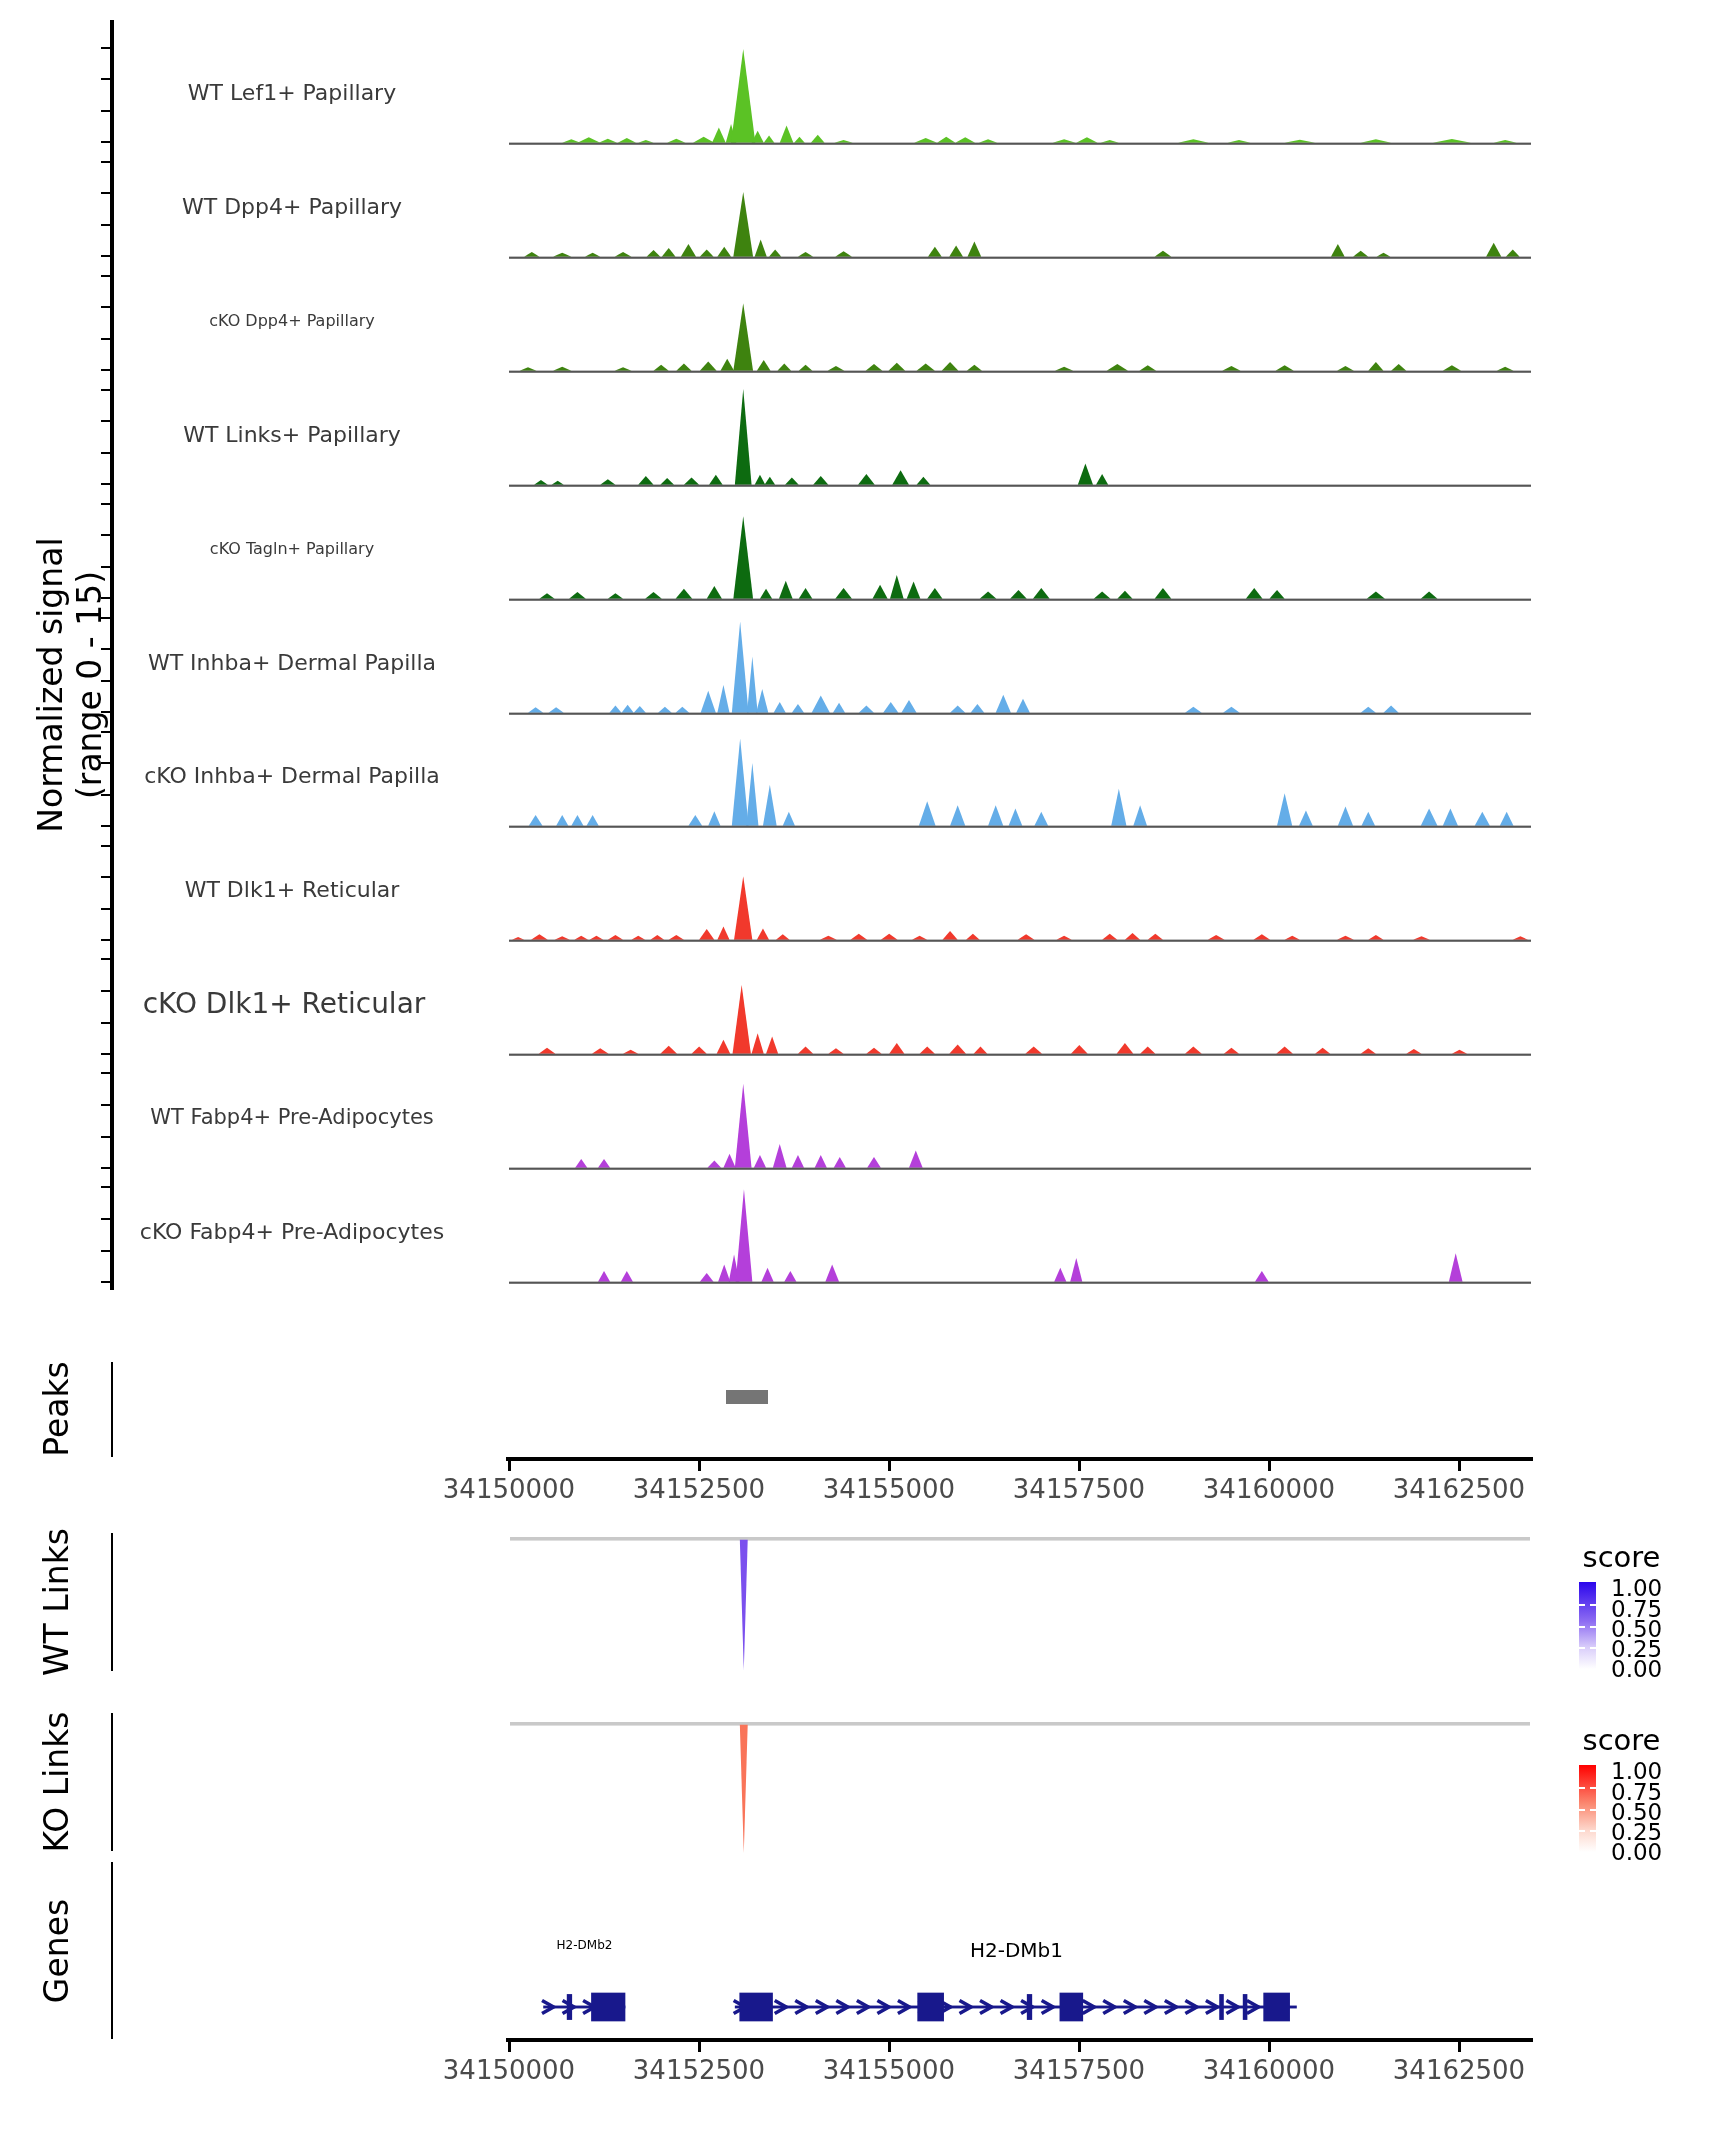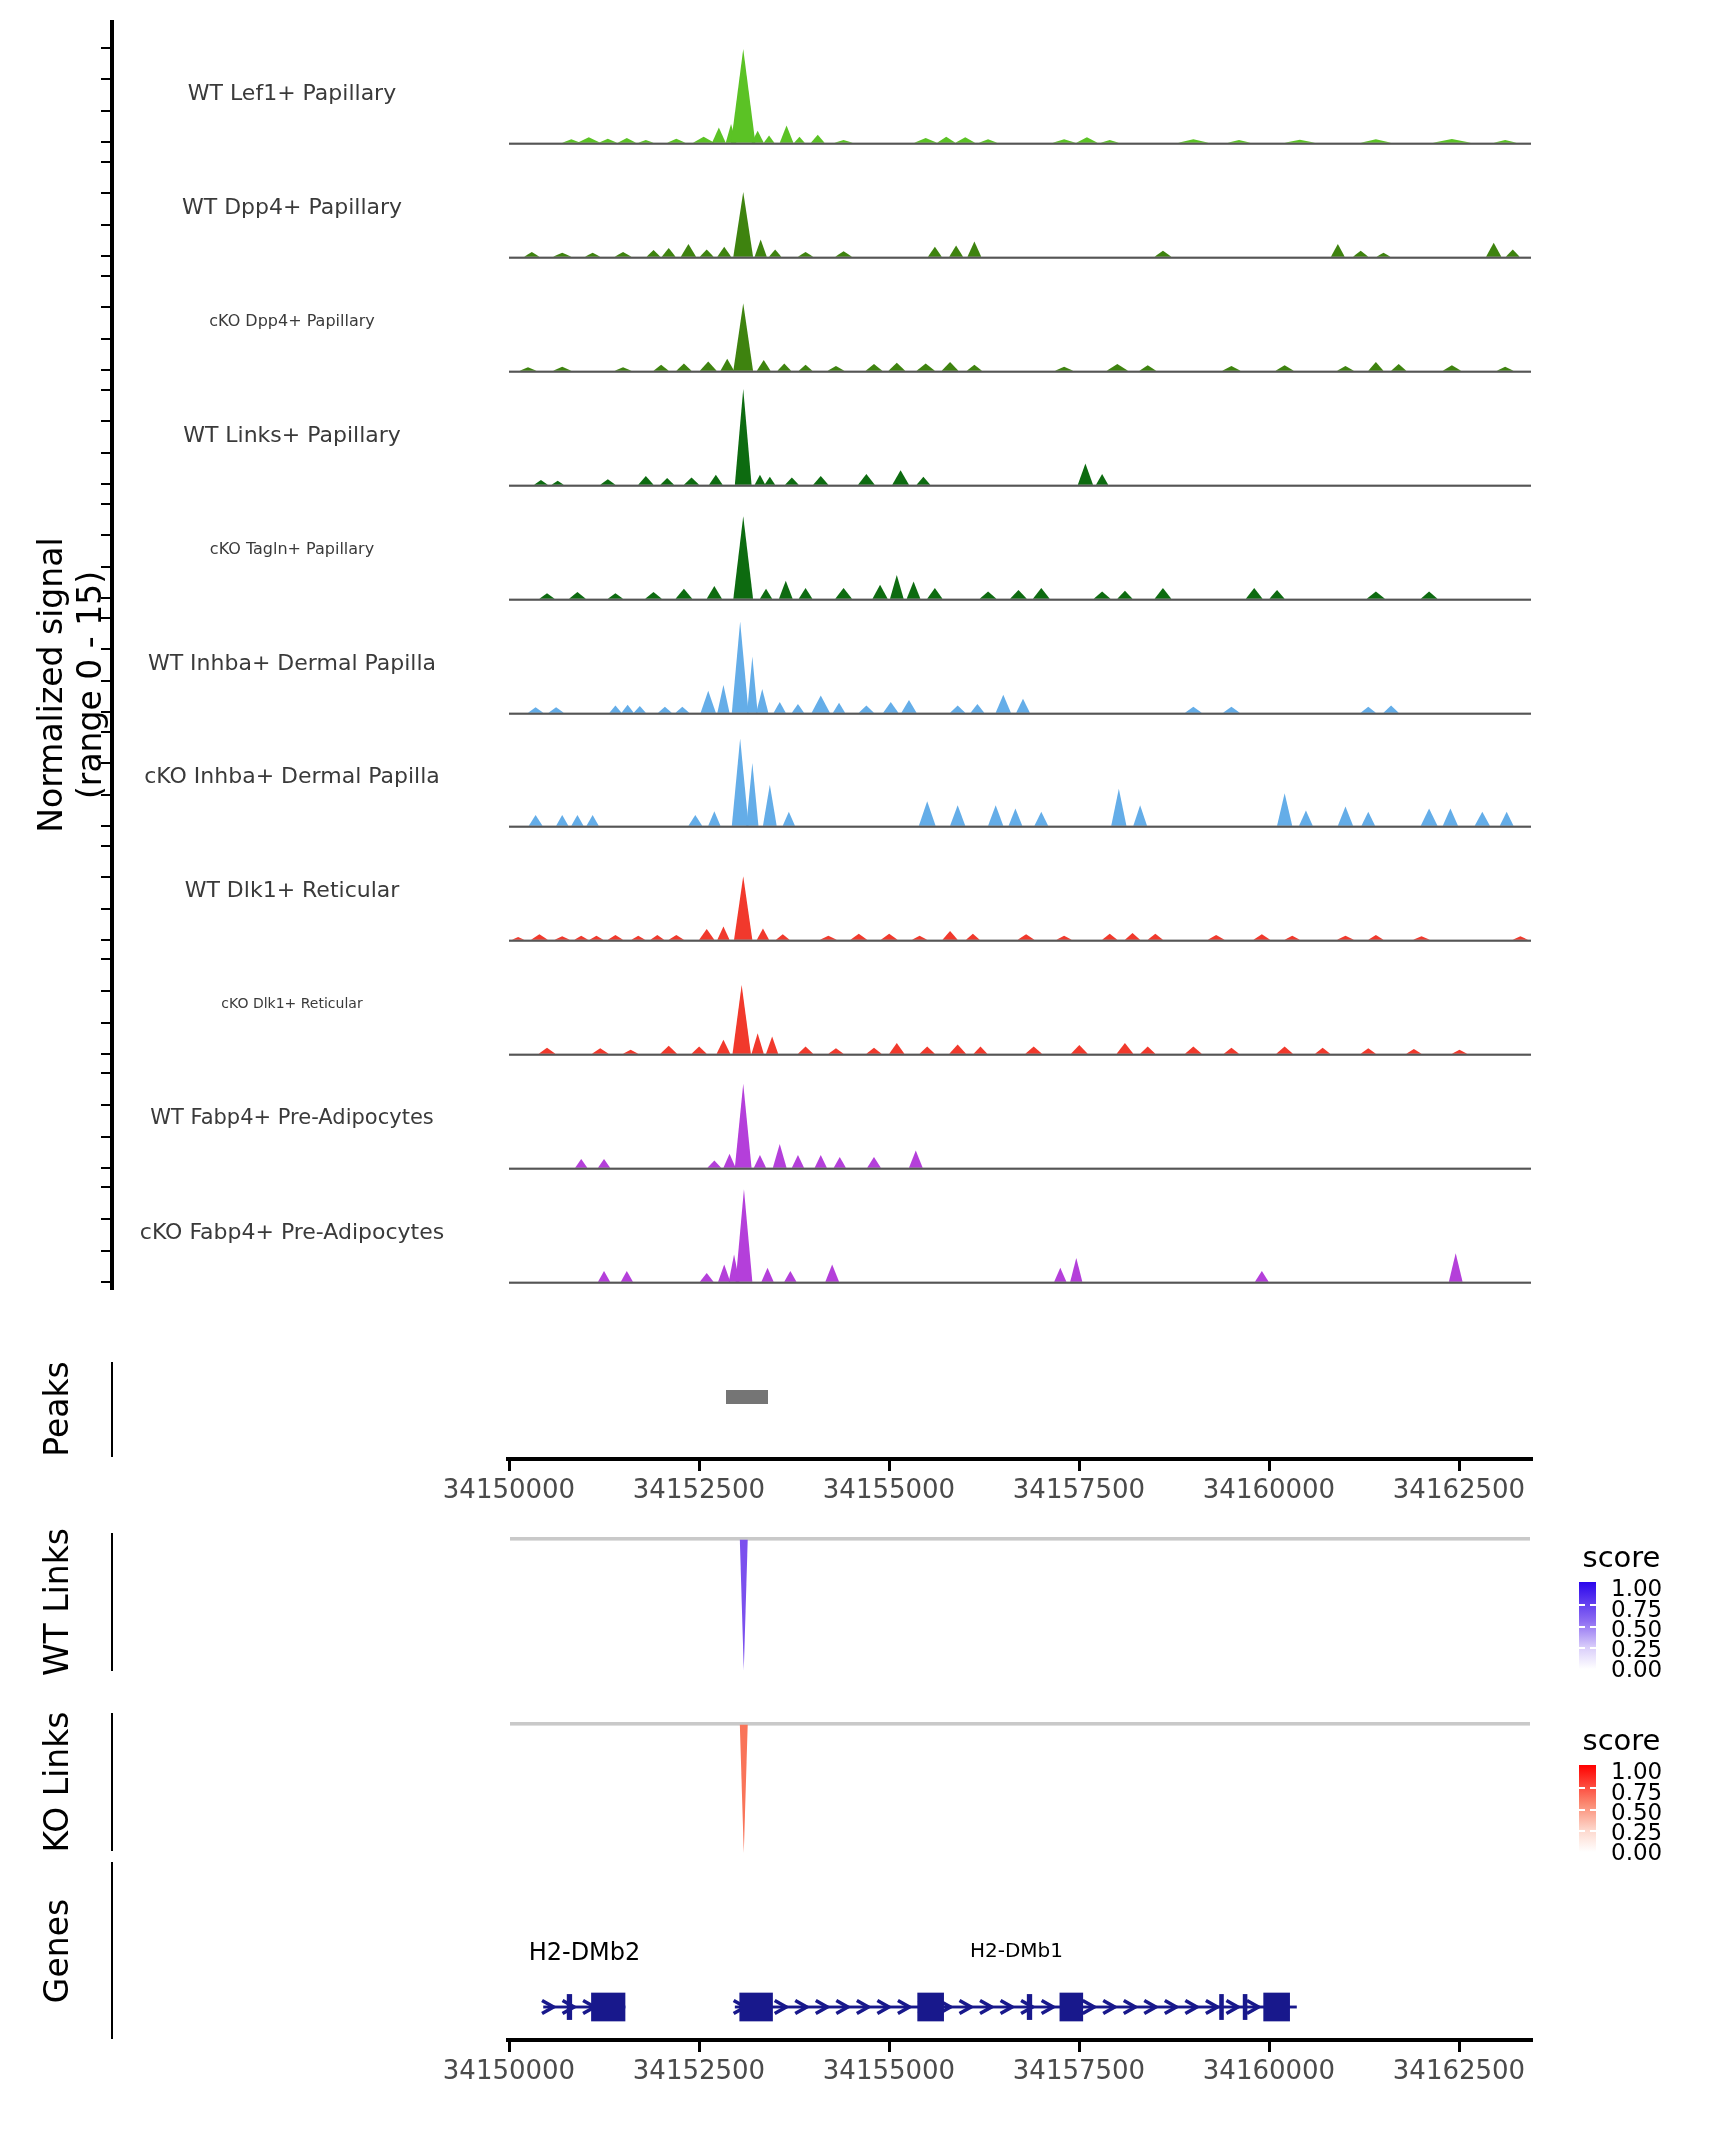--- a/index.html
+++ b/index.html
@@ -309,21 +309,21 @@
         <polygon points="890.6,140 901.2,131.7 911.8,140" fill="#f1392c"></polygon>
         <polygon points="974.4,140 986.0,133.6 997.7,140" fill="#f1392c"></polygon>
         <polygon points="1038.0,140 1049.7,132.6 1061.3,140" fill="#f1392c"></polygon>
         <polygon points="1081.5,140 1092.1,134.5 1102.7,140" fill="#f1392c"></polygon>
         <polygon points="1154.6,140 1166.3,134.5 1178.0,140" fill="#f1392c"></polygon>
         <polygon points="1198.1,140 1208.7,133.6 1219.3,140" fill="#f1392c"></polygon>
         <polygon points="1260.7,140 1272.3,135.4 1284.0,140" fill="#f1392c"></polygon>
         <polygon points="1399.6,140 1410.2,135.4 1420.8,140" fill="#f1392c"></polygon>
         <rect x="0" y="140" width="1425" height="3" fill="#555555"></rect>
       </svg>
-      <div style="position: absolute; left: 86px; top: 953px; width: 412px; height: 100px; display: flex; align-items: center; justify-content: center; font-size: 14px; color: rgb(58, 58, 58);">cKO Dlk1+ Reticular</div>
+      <div style="position: absolute; left: 78px; top: 953px; width: 412px; height: 100px; display: flex; align-items: center; justify-content: center; font-size: 28px; color: rgb(58, 58, 58);">cKO Dlk1+ Reticular</div>
       <svg width="1022" height="103" style="position: absolute; left: 509px; top: 953px;" viewBox="0 0 1425 143">
         <polygon points="41.4,140 53.0,131.7 64.7,140" fill="#f1392c"></polygon>
         <polygon points="115.6,140 127.2,132.6 138.9,140" fill="#f1392c"></polygon>
         <polygon points="159.0,140 169.6,134.5 180.2,140" fill="#f1392c"></polygon>
         <polygon points="211.0,140 222.7,129.0 234.3,140" fill="#f1392c"></polygon>
         <polygon points="254.5,140 265.1,129.9 275.7,140" fill="#f1392c"></polygon>
         <polygon points="289.5,140 299.0,120.7 308.5,140" fill="#f1392c"></polygon>
         <polygon points="311.7,140 324.4,44.3 337.2,140" fill="#f1392c"></polygon>
         <polygon points="338.2,140 346.7,111.5 355.2,140" fill="#f1392c"></polygon>
         <polygon points="358.4,140 366.9,116.1 375.3,140" fill="#f1392c"></polygon>
@@ -496,21 +496,21 @@
         <path d="M 1028.9419642857142 41 L 1044.9419642857142 50 L 1028.9419642857142 59" stroke="#18188c" stroke-width="5" fill="none"></path>
         <path d="M 1057.5691964285713 41 L 1073.5691964285713 50 L 1057.5691964285713 59" stroke="#18188c" stroke-width="5" fill="none"></path>
         <rect x="722.0424107142857" y="32" width="7.421875" height="36" fill="#18188c"></rect>
         <rect x="990.2901785714286" y="32" width="6.361607142857142" height="36" fill="#18188c"></rect>
         <rect x="1023.1584821428571" y="32" width="6.361607142857142" height="36" fill="#18188c"></rect>
         <rect x="321.2611607142857" y="30" width="46.651785714285715" height="40" fill="#18188c"></rect>
         <rect x="569.3638392857142" y="30" width="37.109375" height="40" fill="#18188c"></rect>
         <rect x="767.6339285714286" y="30" width="32.86830357142857" height="40" fill="#18188c"></rect>
         <rect x="1051.7857142857142" y="30" width="37.109375" height="40" fill="#18188c"></rect>
       </svg>
-      <div class="gene-label" style="position: absolute; left: 477px; top: 1938px; width: 215px; text-align: center; font-size: 24px; color: rgb(0, 0, 0);">H2-DMb2</div>
+      <div class="gene-label" style="position: absolute; left: 477px; top: 1938px; width: 215px; text-align: center; font-size: 12px; color: rgb(0, 0, 0);">H2-DMb2</div>
       <div class="gene-label" style="position: absolute; left: 909px; top: 1938px; width: 215px; text-align: center; font-size: 20px; color: rgb(0, 0, 0);">H2-DMb1</div>
     </div>
 
   <div id="axis2">
       <div style="position: absolute; left: 506px; top: 2038px; width: 1027px; height: 3.6px; background: rgb(0, 0, 0);"></div>
       <div style="position: absolute; left: 508px; top: 2042px; width: 2.9px; height: 10px; background: rgb(0, 0, 0);"></div>
       <div style="position: absolute; left: 423px; top: 2055px; width: 172px; text-align: center; font-size: 26px; color: rgb(74, 74, 74);">34150000</div>
       <div style="position: absolute; left: 698px; top: 2042px; width: 2.9px; height: 10px; background: rgb(0, 0, 0);"></div>
       <div style="position: absolute; left: 613px; top: 2055px; width: 172px; text-align: center; font-size: 26px; color: rgb(74, 74, 74);">34152500</div>
       <div style="position: absolute; left: 888px; top: 2042px; width: 2.9px; height: 10px; background: rgb(0, 0, 0);"></div>

